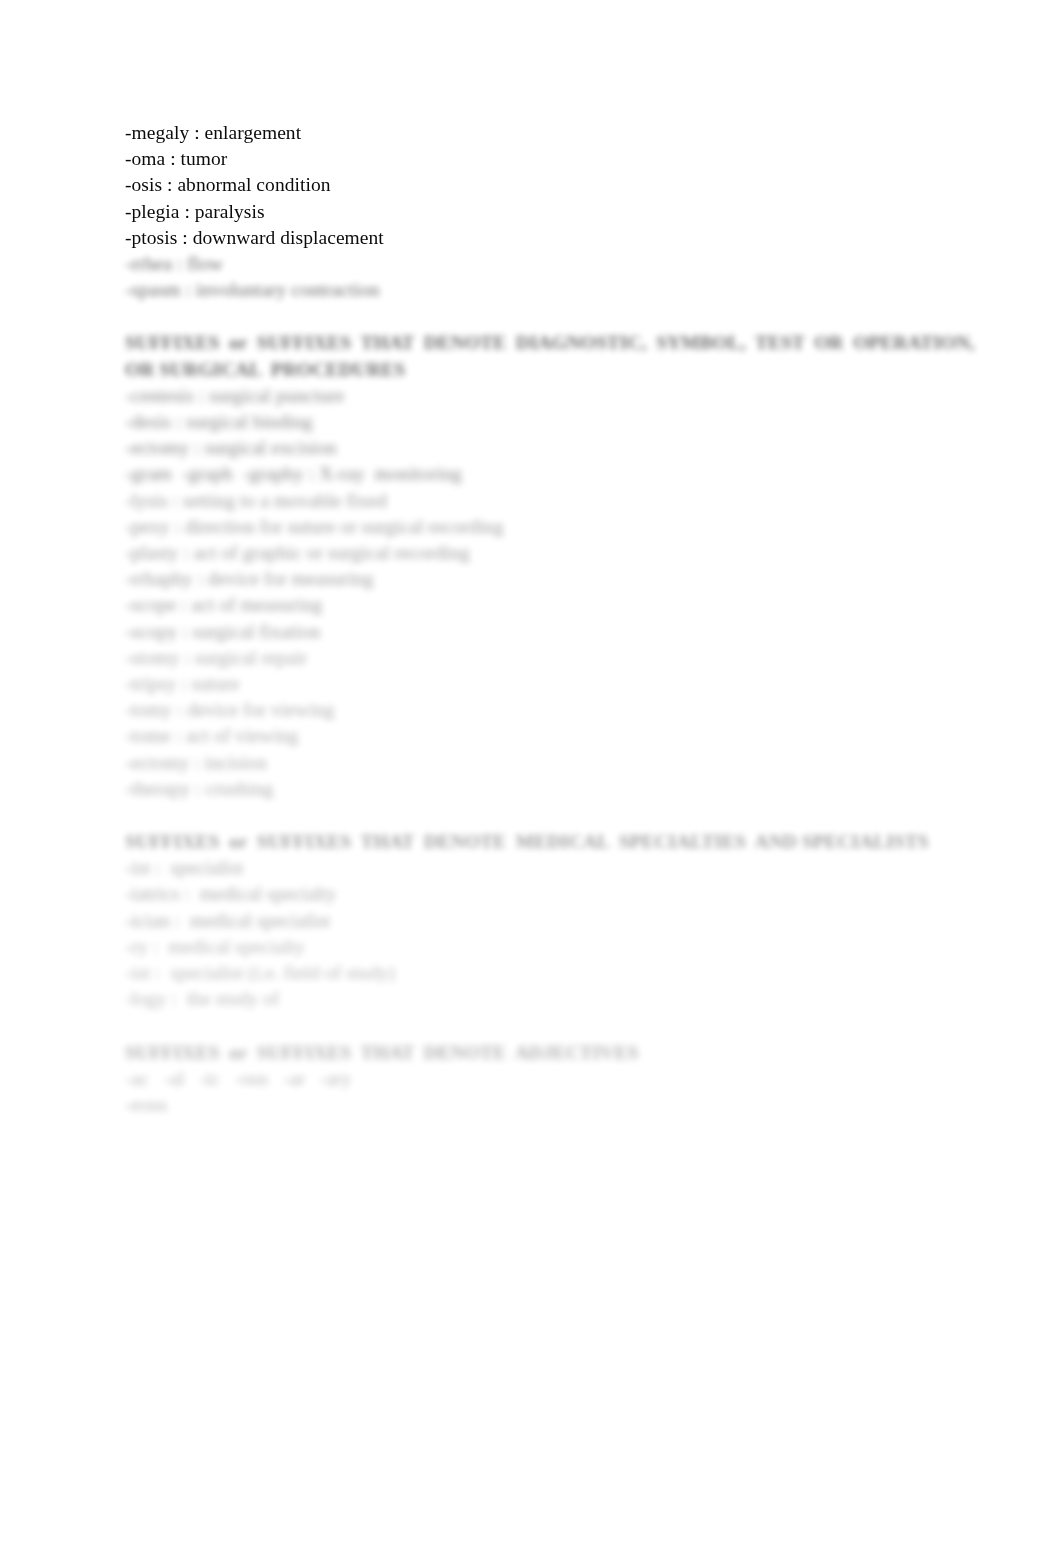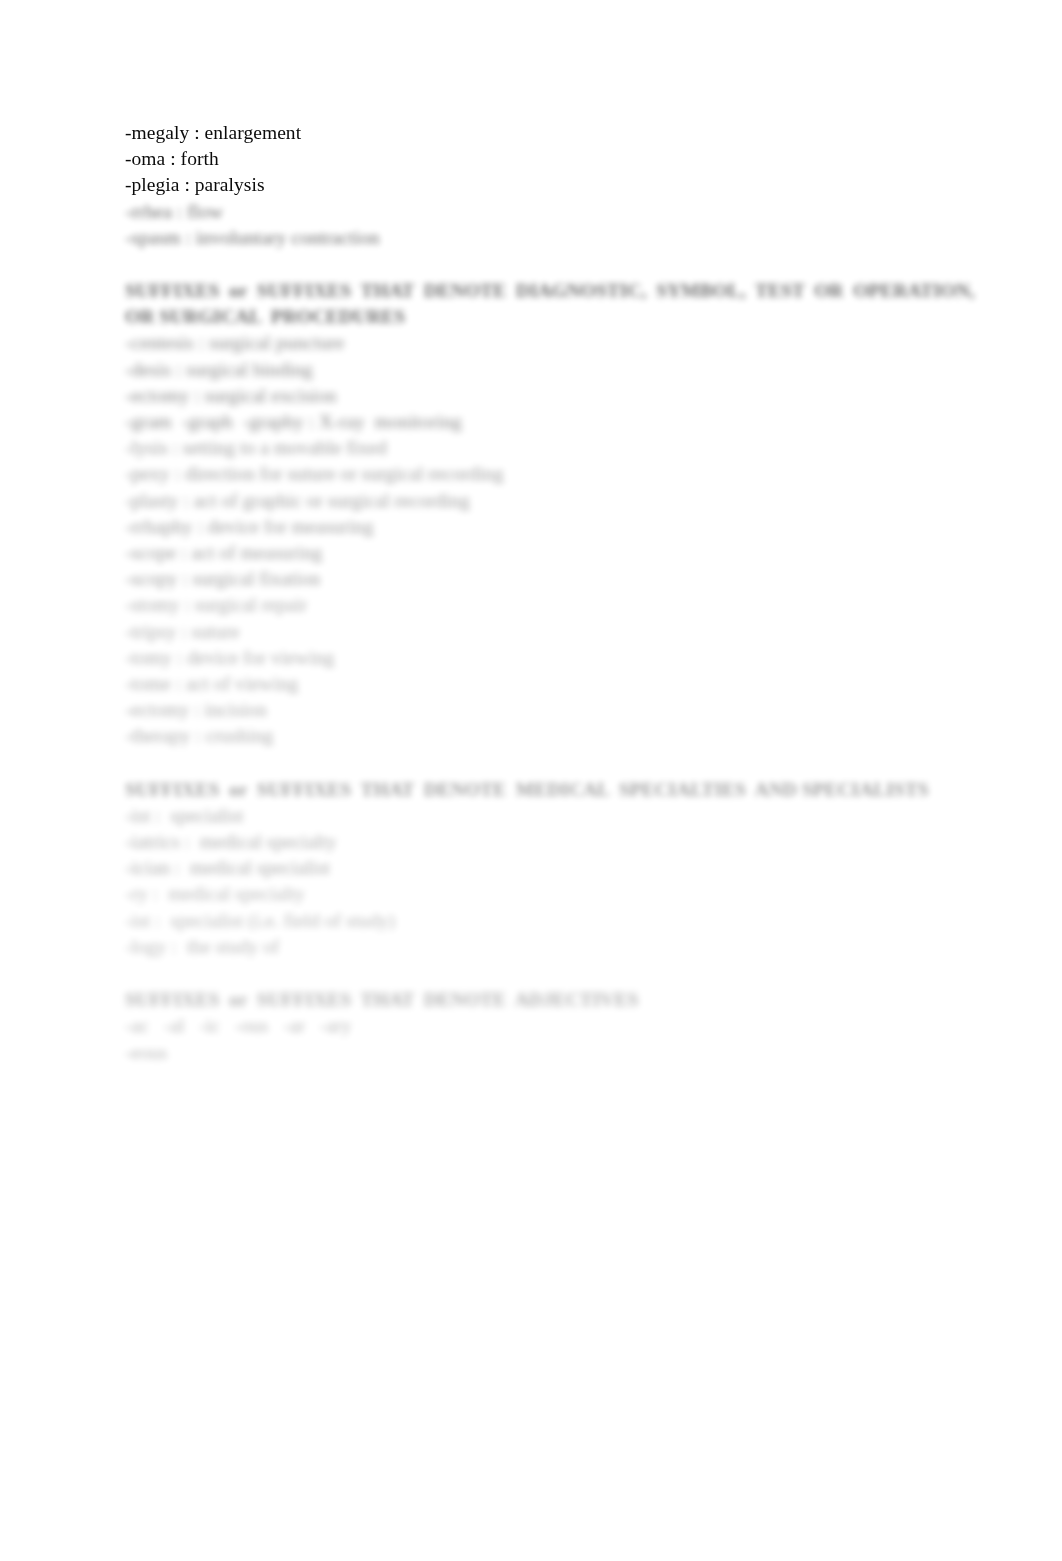--- a/index.html
+++ b/index.html
@@ -66,22 +66,24 @@
   .group { display: block; }
 </style>
 </head>
 <body>
 
 <div id="page">
   <div class="doc-body">
 
     <div class="group">
       <div class="line b0">-megaly : enlargement</div>
-      <div class="line b0">-oma : forth</div>
+      <div class="line b0">-oma : tumor</div>
+      <div class="line b0">-osis : abnormal condition</div>
       <div class="line b0">-plegia : paralysis</div>
+      <div class="line b0">-ptosis : downward displacement</div>
     </div>
 
     <div class="group">
       <div class="line b3">-rrhea : flow</div>
       <div class="line b3">-spasm : involuntary contraction</div>
     </div>
 
     <div class="gap-md"></div>
 
     <div class="group">

